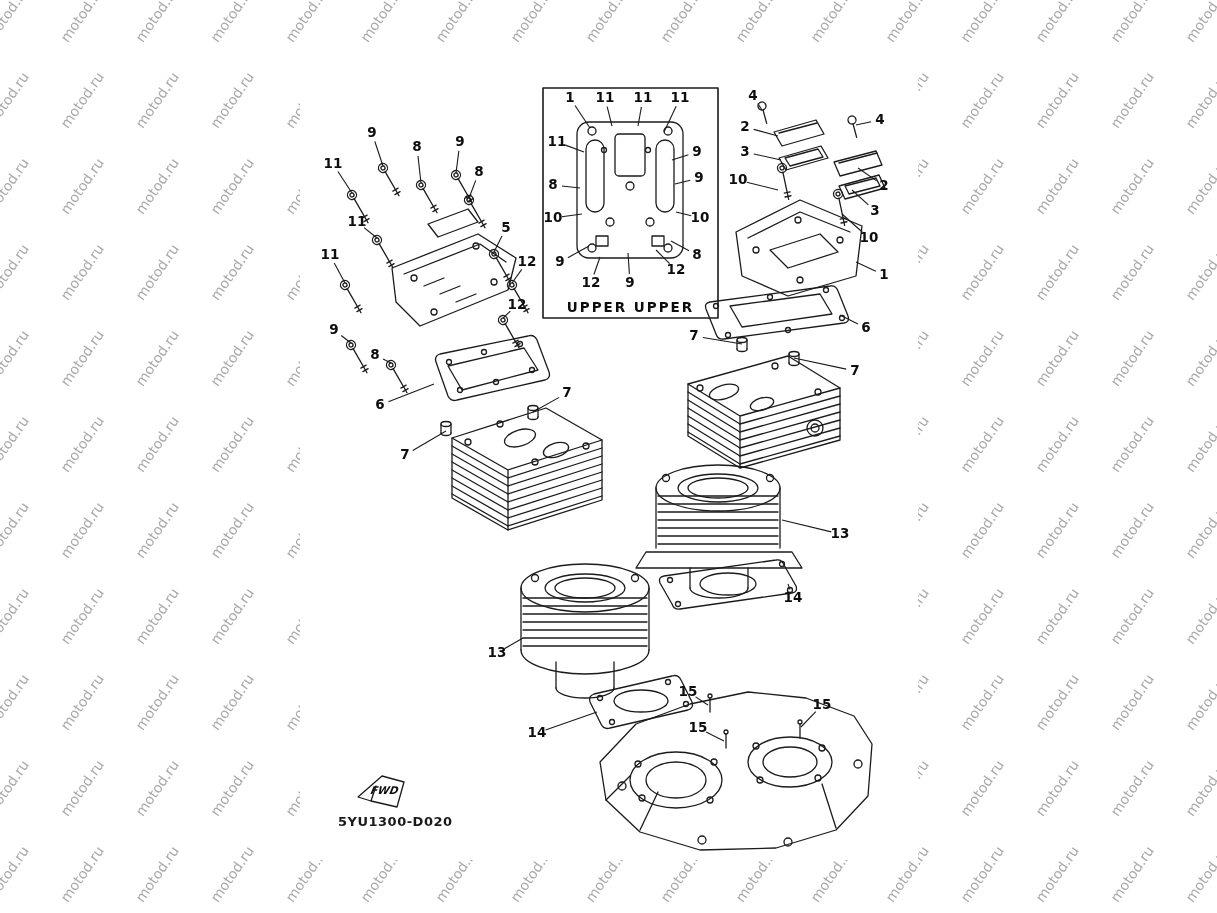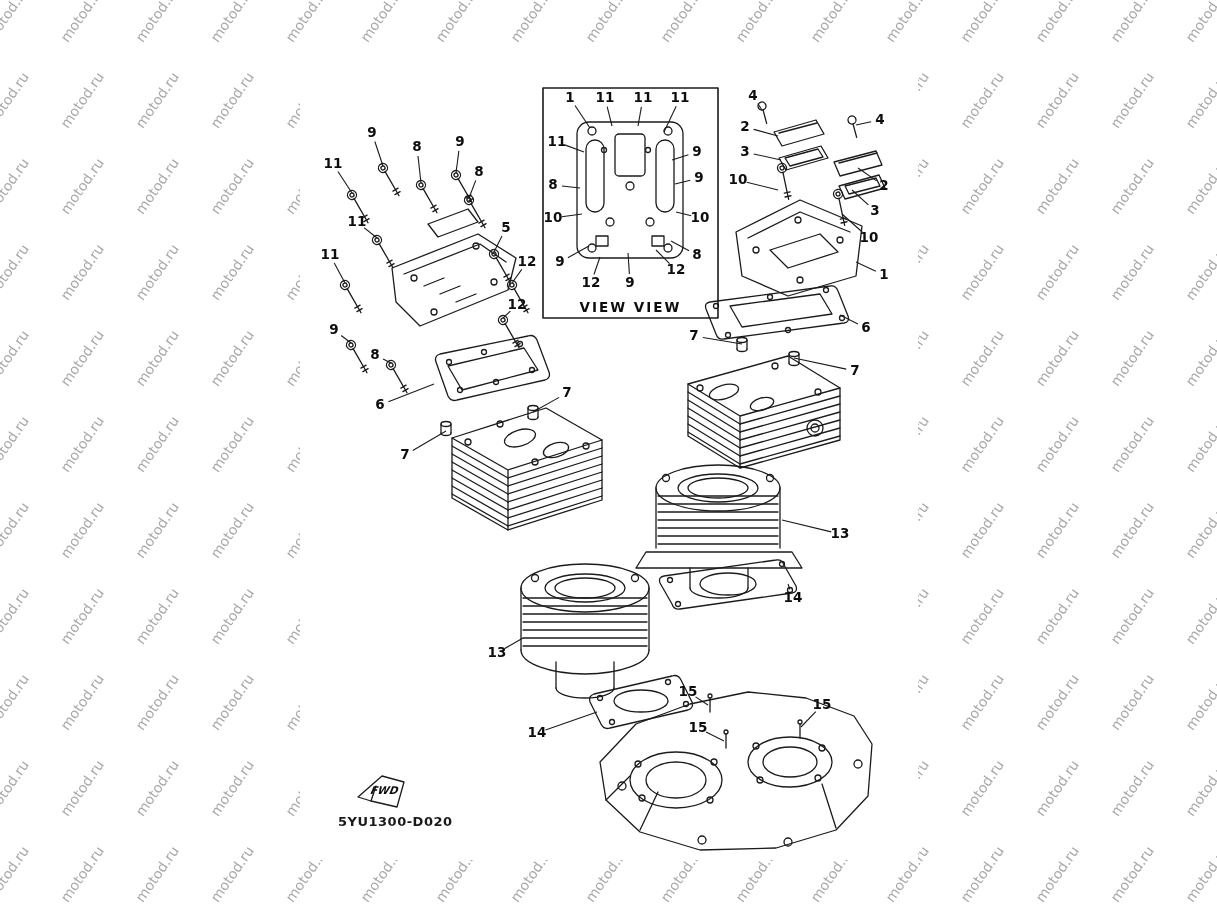--- a/index.html
+++ b/index.html
@@ -557,15 +557,15 @@
     <div class="callout" style="left: 855px; top: 371px;">7</div>
     <div class="callout" style="left: 840px; top: 534px;">13</div>
     <div class="callout" style="left: 793px; top: 598px;">14</div>
     <div class="callout" style="left: 497px; top: 653px;">13</div>
     <div class="callout" style="left: 537px; top: 733px;">14</div>
     <div class="callout" style="left: 688px; top: 692px;">15</div>
     <div class="callout" style="left: 698px; top: 728px;">15</div>
     <div class="callout" style="left: 822px; top: 705px;">15</div>
   </div>
 
-<div id="upper-view-label">VIEW VIEW</div>
+<div id="upper-view-label">UPPER UPPER</div>
 <div id="part-code">5YU1300-D020</div>
 <div id="fwd-label">FWD</div>
 
 </body></html>

